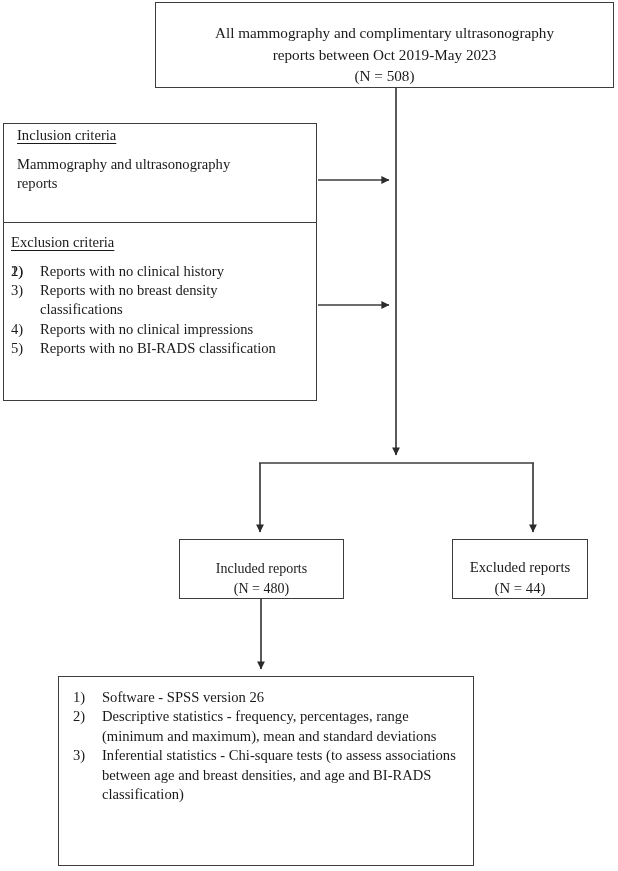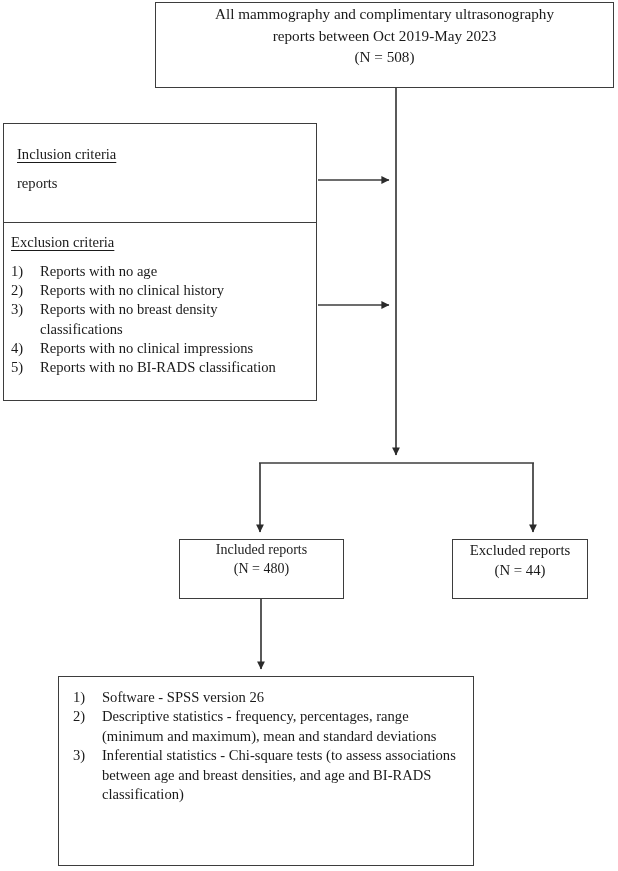--- a/index.html
+++ b/index.html
@@ -19,42 +19,42 @@
   .box {
     position: absolute;
     box-sizing: border-box;
     border: 1.6px solid #3d3d3d;
     background: #ffffff;
   }
   .box-center {
     display: flex;
     flex-direction: column;
     align-items: center;
-    justify-content: flex-start;
+    justify-content: flex-end;
     text-align: center;
   }
 
   
   #top-box {
     left: 155px;
     top: 2px;
     width: 459px;
     height: 86px;
     font-size: 15.2px;
     line-height: 1.42;
   }
   #top-box .ln { display: block; }
 
   
   #inclusion-box {
     left: 3px;
     top: 123px;
     width: 314px;
     height: 100px;
-    padding: 22px 13px 0 13px;
+    padding: 3px 13px 0 13px;
   }
   #exclusion-box {
     left: 3px;
     top: 222px;
     width: 314px;
     height: 179px;
     padding: 11px 13px 0 7px;
   }
   .crit-title {
     font-size: 14.6px;
@@ -156,30 +156,30 @@
 
   <div class="box box-center" id="top-box">
     <span class="ln">All mammography and complimentary ultrasonography</span>
     <span class="ln">reports between Oct 2019-May 2023</span>
     <span class="ln">(N = 508)</span>
   </div>
 
   <div class="box" id="inclusion-box">
     <span class="crit-title">Inclusion criteria</span>
     <div class="crit-body">
+      <span class="ln">Mammography and ultrasonography</span>
       <span class="ln">reports</span>
     </div>
   </div>
 
   <div class="box" id="exclusion-box">
     <span class="crit-title">Exclusion criteria</span>
     <ol class="numlist">
       <li>
         <span class="num">1)</span>
-        <span class="txt">Reports with no age</span>
       </li>
       <li>
         <span class="num">2)</span>
         <span class="txt">Reports with no clinical history</span>
       </li>
       <li>
         <span class="num">3)</span>
         <span class="txt">Reports with no breast density classifications</span>
       </li>
       <li>

